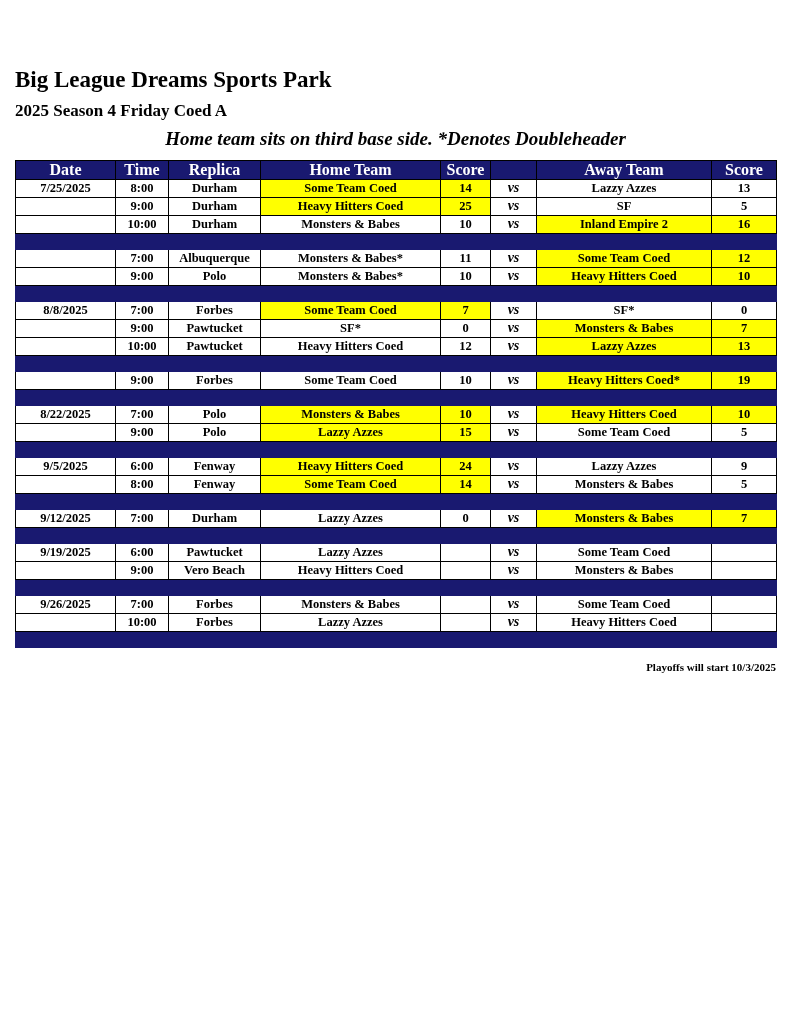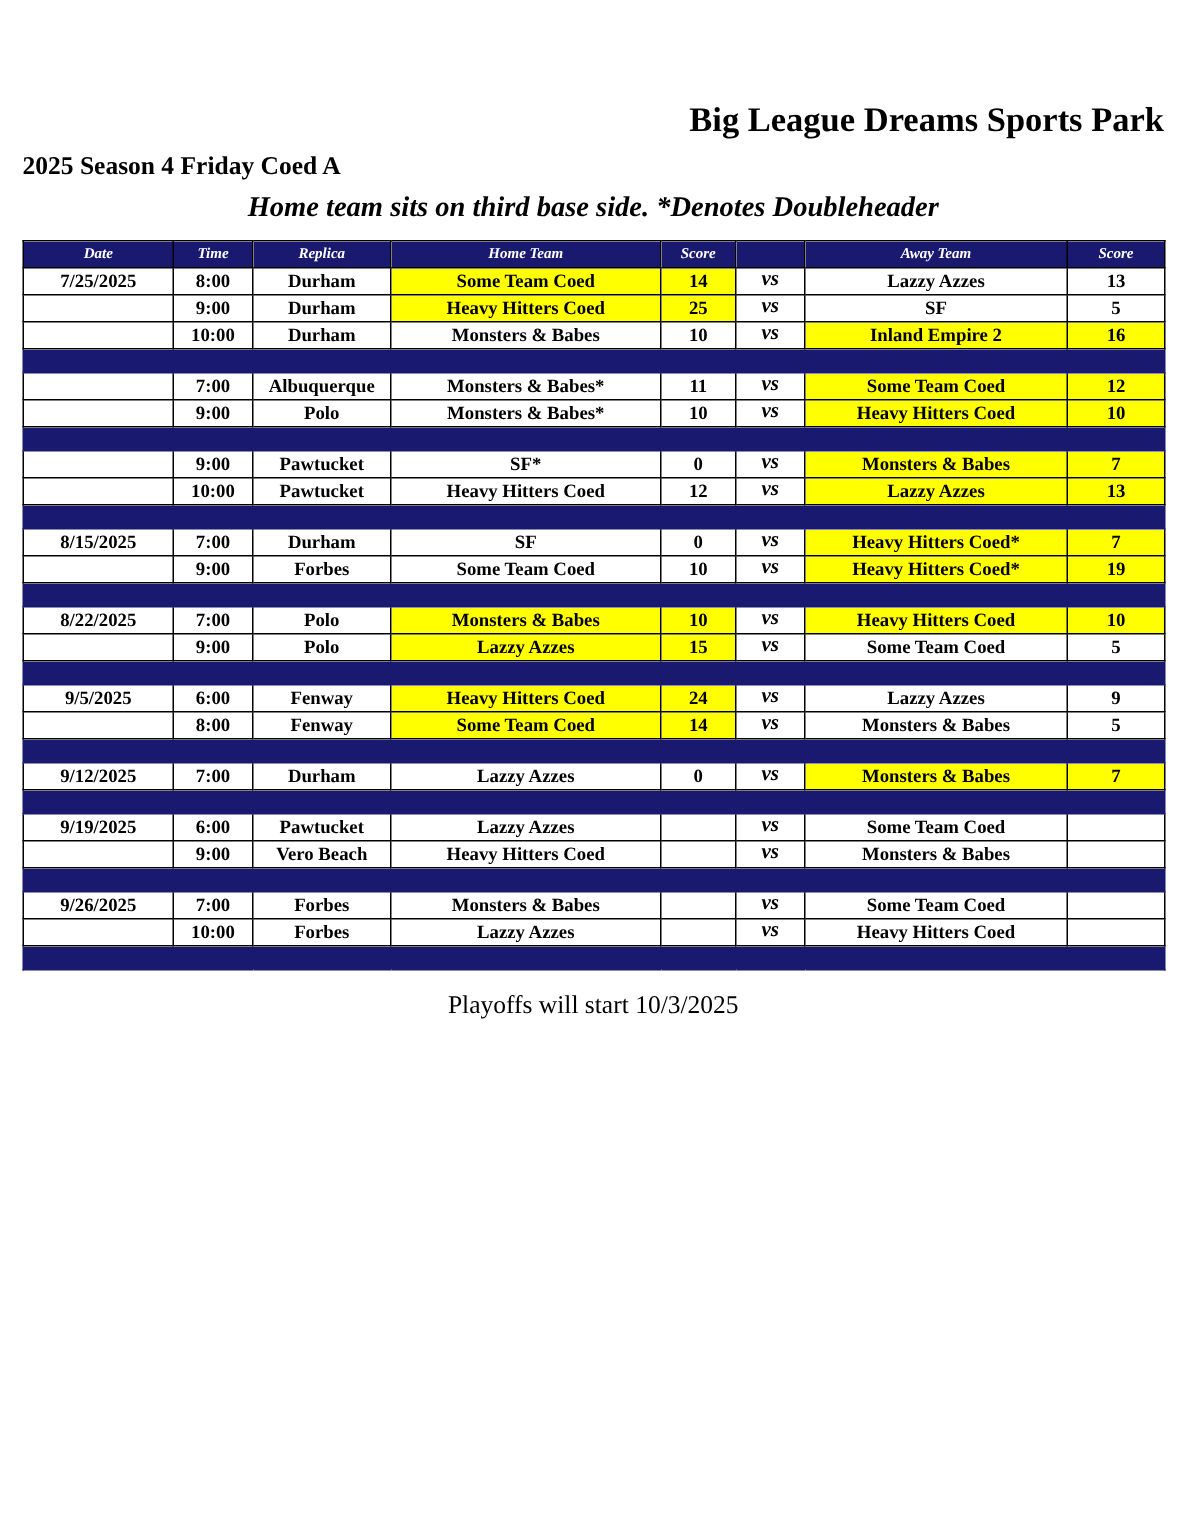--- a/index.html
+++ b/index.html
@@ -13,21 +13,21 @@
   }
   .page {
     width: 791px;
     height: 1024px;
     box-sizing: border-box;
     padding: 66px 15px 0 15px;
     font-family: "Liberation Serif", serif;
     color: #000;
   }
   .title {
-    text-align: right;
+    text-align: left;
     font-size: 23px;
     font-weight: bold;
     margin: 0;
     line-height: 1.2;
   }
   .subtitle {
     text-align: left;
     font-size: 17px;
     font-weight: bold;
     margin: 7px 0 0 0;
@@ -63,41 +63,40 @@
     height: 17px;
     padding: 0 2px;
     text-align: center;
     vertical-align: middle;
     overflow: hidden;
     white-space: nowrap;
   }
   table.schedule thead th {
     background: var(--navy);
     color: #ffffff;
-    font-size: 10px;
+    font-size: 16px;
     border-color: #000;
-    font-style: italic;
   }
   table.schedule tr.sep td {
     background: var(--navy);
     border-color: var(--navy);
     height: 15px;
   }
   table.schedule td.vs {
     font-style: italic;
     font-size: 14px;
   }
   table.schedule td.hl {
     background: var(--highlight);
   }
   .footer {
-    font-size: 17px;
-    font-weight: normal;
+    font-size: 11px;
+    font-weight: bold;
     margin-top: 13px;
-    text-align: center;
+    text-align: right;
   }
 </style>
 </head>
 <body>
 
 <div class="page">
   <h1 class="title">Big League Dreams Sports Park</h1>
   <h2 class="subtitle">2025 Season 4 Friday Coed A</h2>
   <div class="note">Home team sits on third base side.  *Denotes Doubleheader</div>
 
@@ -175,20 +174,30 @@
           <td>Monsters &amp; Babes*</td>
           <td>10</td>
           <td class="vs">vs</td>
           <td class="hl">Heavy Hitters Coed</td>
           <td class="hl">10</td>
         </tr>
         <tr class="sep">
           <td colspan="8"></td>
         </tr>
         <tr>
+          <td>8/8/2025</td>
+          <td>7:00</td>
+          <td>Forbes</td>
+          <td class="hl">Some Team Coed</td>
+          <td class="hl">7</td>
+          <td class="vs">vs</td>
+          <td>SF*</td>
+          <td>0</td>
+        </tr>
+        <tr>
           <td></td>
           <td>9:00</td>
           <td>Pawtucket</td>
           <td>SF*</td>
           <td>0</td>
           <td class="vs">vs</td>
           <td class="hl">Monsters &amp; Babes</td>
           <td class="hl">7</td>
         </tr>
         <tr>
@@ -196,30 +205,20 @@
           <td>10:00</td>
           <td>Pawtucket</td>
           <td>Heavy Hitters Coed</td>
           <td>12</td>
           <td class="vs">vs</td>
           <td class="hl">Lazzy Azzes</td>
           <td class="hl">13</td>
         </tr>
         <tr class="sep">
           <td colspan="8"></td>
-        </tr>
-        <tr>
-          <td>8/15/2025</td>
-          <td>7:00</td>
-          <td>Durham</td>
-          <td>SF</td>
-          <td>0</td>
-          <td class="vs">vs</td>
-          <td class="hl">Heavy Hitters Coed*</td>
-          <td class="hl">7</td>
         </tr>
         <tr>
           <td></td>
           <td>9:00</td>
           <td>Forbes</td>
           <td>Some Team Coed</td>
           <td>10</td>
           <td class="vs">vs</td>
           <td class="hl">Heavy Hitters Coed*</td>
           <td class="hl">19</td>

